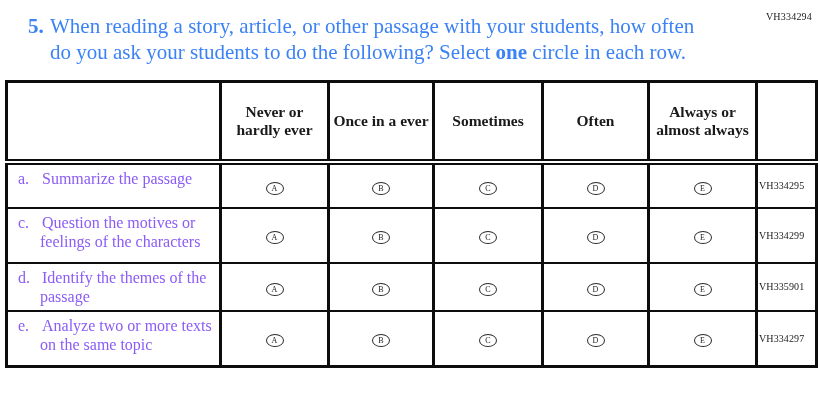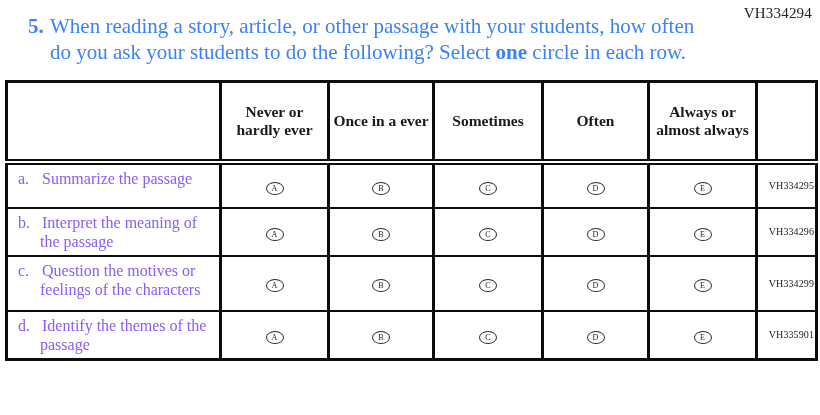--- a/index.html
+++ b/index.html
@@ -2,22 +2,22 @@
 <html><head>
 <meta charset="utf-8">
 <style>
   html, body { margin:0; padding:0; background:#ffffff; }
   .page {
     width:820px; height:415px; position:relative; overflow:hidden;
     background:#ffffff; color:#1a1a1a;
     font-family:"Liberation Serif", serif;
   }
   .page-code {
-    position:absolute; top:5px; right:8px;
-    font-size:15px; letter-spacing:0.2px; color:#222;
+    position:absolute; top:11px; right:8px;
+    font-size:10px; letter-spacing:0.2px; color:#222;
   }
   .question {
     margin:13px 0 0 28px; padding-left:22px; max-width:645px;
     font-size:21px; line-height:1.24; color:#3b82f6;
   }
   .qnum {
     display:inline-block; width:22px; margin-left:-22px;
     font-weight:bold;
   }
   .q-bold { font-weight:bold; }
@@ -51,21 +51,21 @@
   }
   td.opt-cell { text-align:center; vertical-align:middle; }
   .option-circle {
     display:inline-block; width:16px; height:11px;
     border:1px solid #2a2a2a; border-radius:50%;
     font-size:8px; line-height:11px; text-align:center;
     color:#1a1a1a; cursor:pointer; box-sizing:content-box;
     font-family:"Liberation Serif", serif;
   }
   td.code-cell {
-    text-align:right; vertical-align:middle;
+    text-align:left; vertical-align:middle;
     font-size:10px; color:#222; letter-spacing:0.1px; padding:0 1px;margin-top:36px;
   }
 </style>
 </head>
 <body>
 
 <div class="page">
 
   <div class="page-code">VH334294</div>
 
@@ -99,31 +99,20 @@
         <td class="label-cell">
           <div class="row-label"><span class="item-letter">a.</span><span>Summarize the passage</span></div>
         </td>
         <td class="opt-cell"><span class="option-circle">A</span></td>
         <td class="opt-cell"><span class="option-circle">B</span></td>
         <td class="opt-cell"><span class="option-circle">C</span></td>
         <td class="opt-cell"><span class="option-circle">D</span></td>
         <td class="opt-cell"><span class="option-circle">E</span></td>
         <td class="code-cell">VH334295</td>
       </tr>
-      <tr style="height:45px">
-        <td class="label-cell">
-          <div class="row-label"><span class="item-letter">b.</span><span>Interpret the meaning of the passage</span></div>
-        </td>
-        <td class="opt-cell"><span class="option-circle">A</span></td>
-        <td class="opt-cell"><span class="option-circle">B</span></td>
-        <td class="opt-cell"><span class="option-circle">C</span></td>
-        <td class="opt-cell"><span class="option-circle">D</span></td>
-        <td class="opt-cell"><span class="option-circle">E</span></td>
-        <td class="code-cell">VH334296</td>
-      </tr>
       <tr style="height:55px">
         <td class="label-cell">
           <div class="row-label"><span class="item-letter">c.</span><span>Question the motives or feelings of the characters</span></div>
         </td>
         <td class="opt-cell"><span class="option-circle">A</span></td>
         <td class="opt-cell"><span class="option-circle">B</span></td>
         <td class="opt-cell"><span class="option-circle">C</span></td>
         <td class="opt-cell"><span class="option-circle">D</span></td>
         <td class="opt-cell"><span class="option-circle">E</span></td>
         <td class="code-cell">VH334299</td>
@@ -132,16 +121,27 @@
         <td class="label-cell">
           <div class="row-label"><span class="item-letter">d.</span><span>Identify the themes of the passage</span></div>
         </td>
         <td class="opt-cell"><span class="option-circle">A</span></td>
         <td class="opt-cell"><span class="option-circle">B</span></td>
         <td class="opt-cell"><span class="option-circle">C</span></td>
         <td class="opt-cell"><span class="option-circle">D</span></td>
         <td class="opt-cell"><span class="option-circle">E</span></td>
         <td class="code-cell">VH335901</td>
       </tr>
+      <tr style="height:56px">
+        <td class="label-cell">
+          <div class="row-label"><span class="item-letter">e.</span><span>Analyze two or more texts on the same topic</span></div>
+        </td>
+        <td class="opt-cell"><span class="option-circle">A</span></td>
+        <td class="opt-cell"><span class="option-circle">B</span></td>
+        <td class="opt-cell"><span class="option-circle">C</span></td>
+        <td class="opt-cell"><span class="option-circle">D</span></td>
+        <td class="opt-cell"><span class="option-circle">E</span></td>
+        <td class="code-cell">VH334297</td>
+      </tr>
     </tbody>
   </table>
 
 </div>
 
 </body></html>

